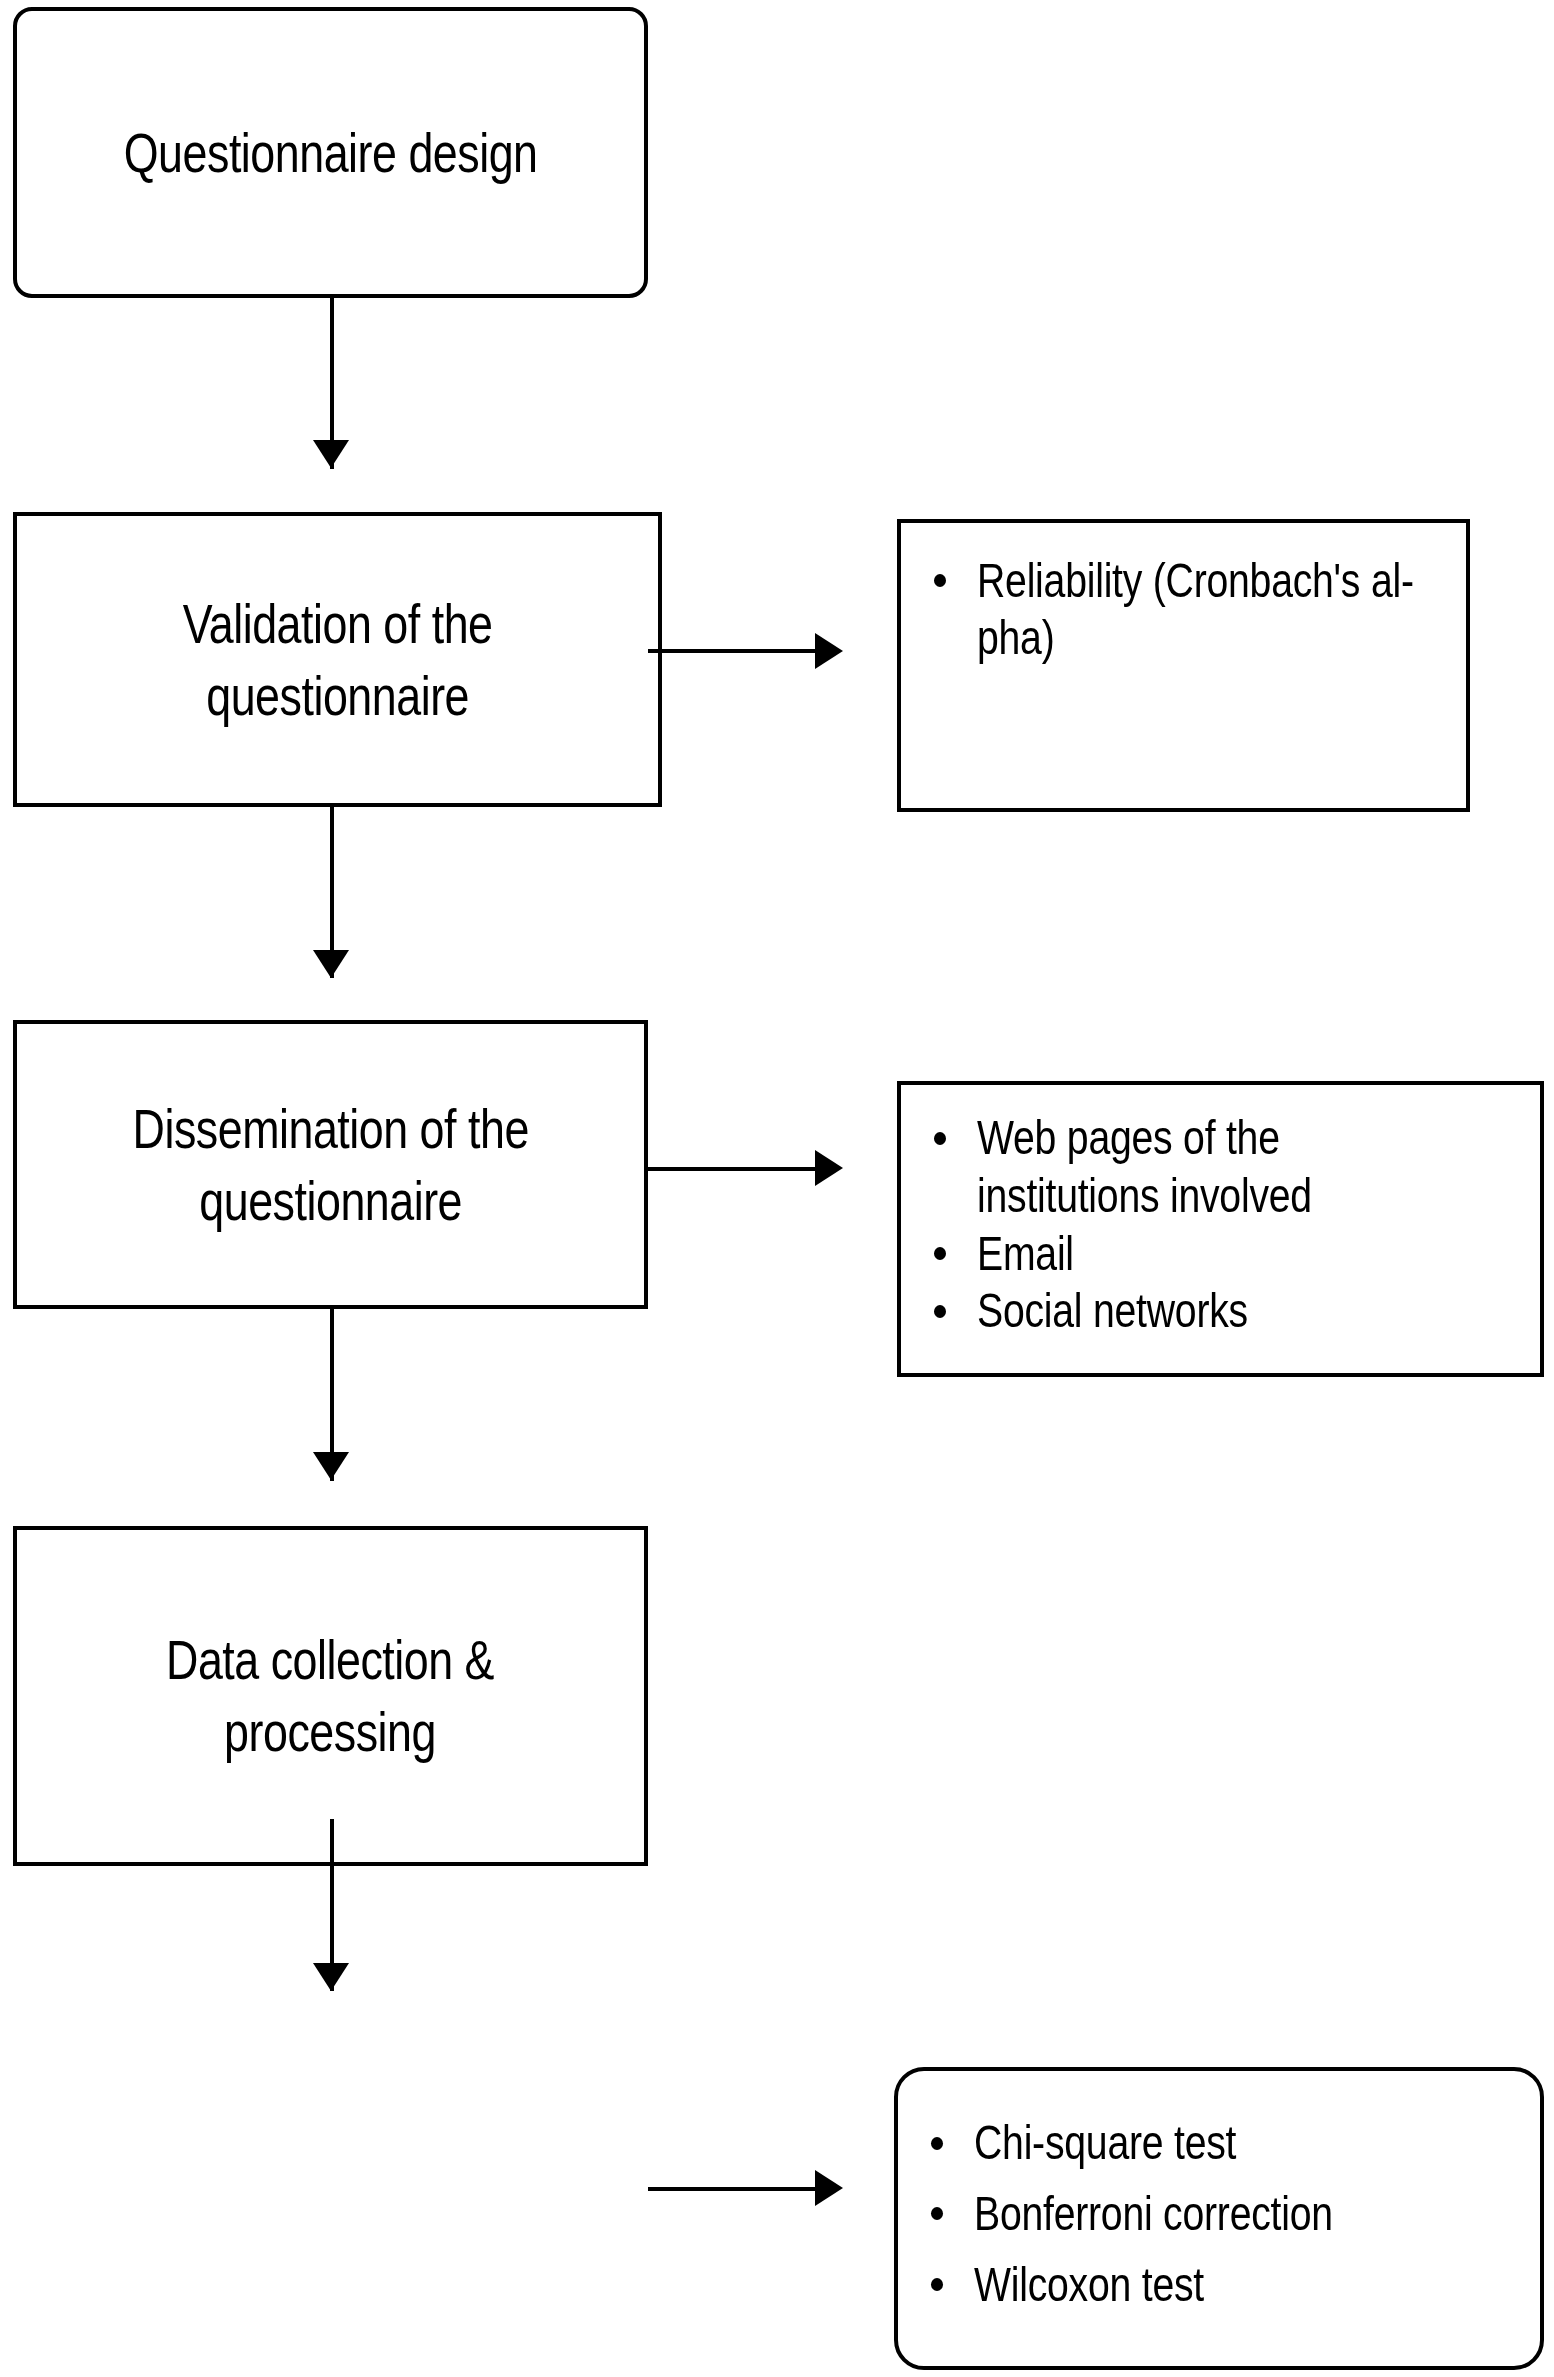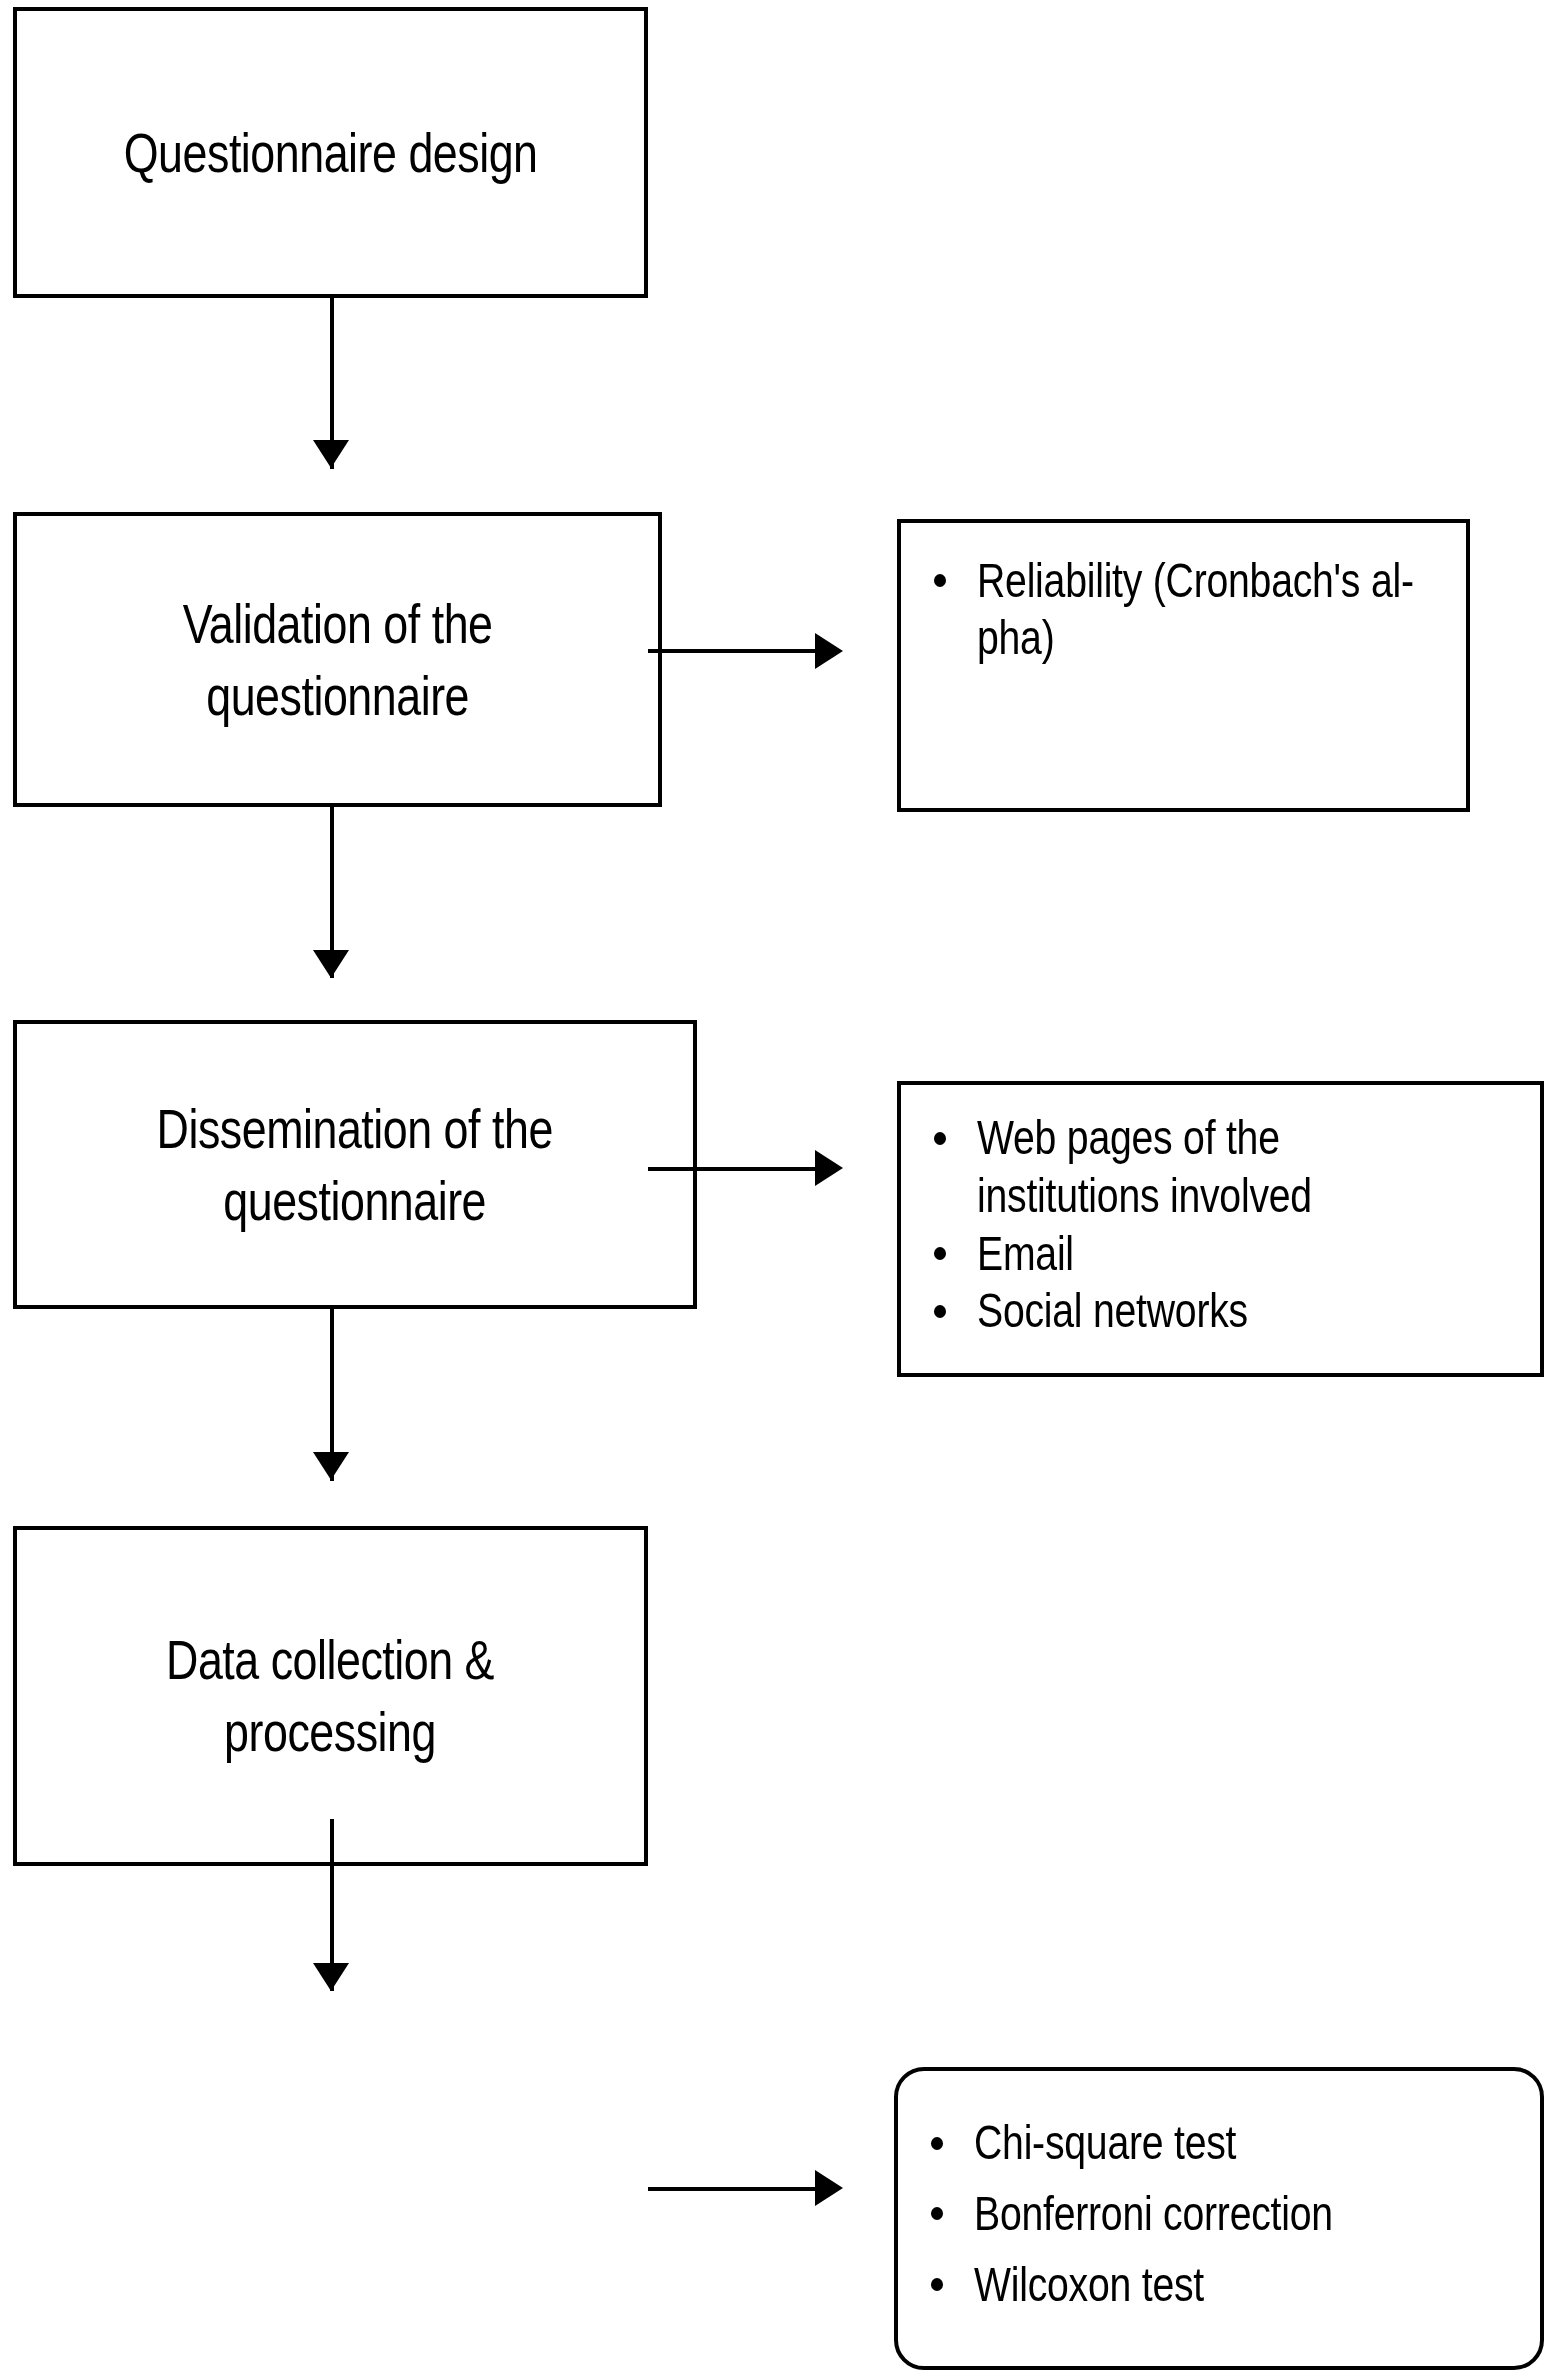--- a/index.html
+++ b/index.html
@@ -110,21 +110,21 @@
     border-top: 18.4px solid transparent;
     border-bottom: 18.4px solid transparent;
     border-left: 28.5px solid #000000;
   }
 </style>
 </head>
 <body>
 
 <div id="canvas">
 
-  <div class="box" style="left:13px; top:7.1px; width:635px; height:291px;">
+  <div class="box" style="left:13px; top:7.1px; width:635px; height:291px;border-radius:19px;">
     <div class="box-label">Questionnaire design</div>
   </div>
 
   <div class="vline" style="left:330px; top:298px; height:171px;"></div>
   <div class="vhead" style="left:313px; top:440px;"></div>
 
   <div class="box" style="left:13px; top:512px; width:649px; height:295px;">
     <div class="box-label">Validation of the
 questionnaire</div>
   </div>
@@ -138,21 +138,21 @@
         <span class="bullet-dot"></span>
         <span class="note-text">Reliability (Cronbach's al-
 pha)</span>
       </li>
     </ul>
   </div>
 
   <div class="vline" style="left:330px; top:807px; height:171px;"></div>
   <div class="vhead" style="left:313px; top:950px;"></div>
 
-  <div class="box" style="left:13px; top:1020px; width:684px; height:289px;">
+  <div class="box" style="left:13px; top:1020px; width:635px; height:289px;">
     <div class="box-label">Dissemination of the
 questionnaire</div>
   </div>
 
   <div class="hline" style="left:648px; top:1167px; width:173px;"></div>
   <div class="hhead" style="left:815px; top:1150px;"></div>
 
   <div class="note" style="left:897px; top:1033px; width:647px; height:296px;margin-top:48px;">
     <ul class="note-list" style="top:24px;">
       <li class="note-item">

